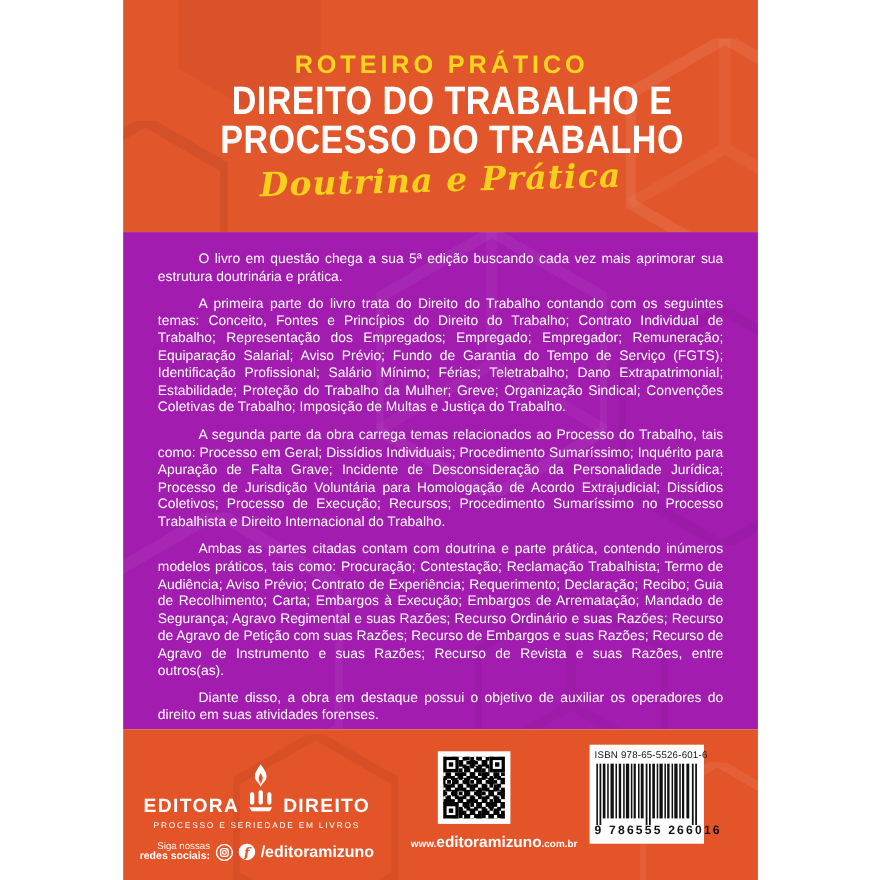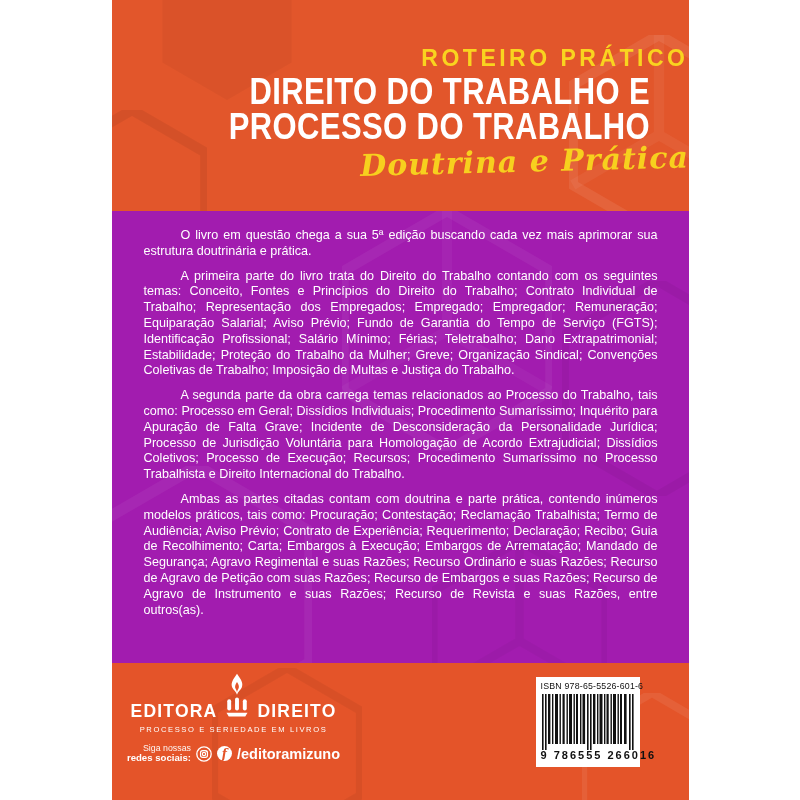--- a/index.html
+++ b/index.html
@@ -6,21 +6,21 @@
   body{
     width:800px;height:800px;background:#ffffff;overflow:hidden;
     font-family:"Liberation Sans",sans-serif;
     -webkit-font-smoothing:antialiased;
   }
   .cover{
     position:relative;width:577px;height:800px;margin:0 auto;
     box-shadow:inset 10px 0 14px -10px rgba(0,0,0,.25), inset -10px 0 14px -10px rgba(0,0,0,.2);
   }
   .hero,.synopsis,.footer{position:relative;overflow:hidden;}
-  .hero{height:211px;background:#E2562B;text-align:right;}
+  .hero{height:211px;background:#E2562B;text-align:center;}
   .synopsis{height:452px;background:#a21caf;box-sizing:border-box;padding:17px 31px 0 32px;}
   .footer{height:137px;background:#E45429;}
   
   .hex{position:absolute;pointer-events:none;}
   
   .kicker{
     position:relative;margin-top:45px;color:#F9D41F;font-weight:800;
     font-size:23px;letter-spacing:3.5px;padding-left:3px;
   }
   .title{margin:2px 0 0;padding-left:21px;}
@@ -33,21 +33,21 @@
     font-family:"DejaVu Serif",serif;font-style:italic;font-weight:700;
     font-size:30px;letter-spacing:1px;transform:rotate(-1.5deg);
   }
   
   .synopsis p{
     position:relative;margin:0 0 9px;color:#ffffff;font-size:12.6px;line-height:15.8px;
     text-align:justify;text-indent:37px;
   }
   
   .logo-col{position:absolute;left:14px;top:10px;width:216px;text-align:center;color:#fff;}
-  .logo-row{display:flex;justify-content:center;align-items:center;gap:5px;margin-top:28px;text-align:center;}
+  .logo-row{display:flex;justify-content:center;align-items:center;gap:5px;margin-top:49px;text-align:center;}
   .logo-word{font-size:17.5px;font-weight:700;letter-spacing:1.2px;}
   .logo-mark{width:30px;height:48px;margin-top:-30px;flex:0 0 auto;}
   .tagline{margin-top:3px;font-size:7.6px;letter-spacing:1.6px;font-weight:400;}
   .social-row{display:flex;justify-content:center;align-items:center;gap:5px;margin-top:10px;}
   .social-prompt{text-align:right;line-height:1.05;}
   .social-prompt .l1{display:block;font-size:8.8px;opacity:.95;}
   .social-prompt .l2{display:block;font-size:9.6px;font-weight:700;}
   .soc-icon{width:16px;height:16px;display:inline-block;}
   .fb-circle{
     width:15px;height:15px;border-radius:50%;background:#fff;color:#E45429;
@@ -121,20 +121,21 @@
     </svg>
     <svg class="hex" style="left:320px;top:330px;" width="175" height="200" viewBox="0 0 100 116">
       <polygon points="50,0 100,29 100,87 50,116 0,87 0,29" fill="none" stroke="rgba(0,0,0,0.04)" stroke-width="5"></polygon>
       <path d="M50 58 L50 0 M50 58 L0 87 M50 58 L100 87" stroke="rgba(0,0,0,0.03)" stroke-width="5" fill="none"></path>
     </svg>
 
     <p>O livro em questão chega a sua 5ª edição buscando cada vez mais aprimorar sua estrutura doutrinária e prática.</p>
     <p>A primeira parte do livro trata do Direito do Trabalho contando com os seguintes temas: Conceito, Fontes e Princípios do Direito do Trabalho; Contrato Individual de Trabalho; Representação dos Empregados; Empregado; Empregador; Remuneração; Equiparação Salarial; Aviso Prévio; Fundo de Garantia do Tempo de Serviço (FGTS); Identificação Profissional; Salário Mínimo; Férias; Teletrabalho; Dano Extrapatrimonial; Estabilidade; Proteção do Trabalho da Mulher; Greve; Organização Sindical; Convenções Coletivas de Trabalho; Imposição de Multas e Justiça do Trabalho.</p>
     <p>A segunda parte da obra carrega temas relacionados ao Processo do Trabalho, tais como: Processo em Geral; Dissídios Individuais; Procedimento Sumaríssimo; Inquérito para Apuração de Falta Grave; Incidente de Desconsideração da Personalidade Jurídica; Processo de Jurisdição Voluntária para Homologação de Acordo Extrajudicial; Dissídios Coletivos; Processo de Execução; Recursos; Procedimento Sumaríssimo no Processo Trabalhista e Direito Internacional do Trabalho.</p>
     <p>Ambas as partes citadas contam com doutrina e parte prática, contendo inúmeros modelos práticos, tais como: Procuração; Contestação; Reclamação Trabalhista; Termo de Audiência; Aviso Prévio; Contrato de Experiência; Requerimento; Declaração; Recibo; Guia de Recolhimento; Carta; Embargos à Execução; Embargos de Arrematação; Mandado de Segurança; Agravo Regimental e suas Razões; Recurso Ordinário e suas Razões; Recurso de Agravo de Petição com suas Razões; Recurso de Embargos e suas Razões; Recurso de Agravo de Instrumento e suas Razões; Recurso de Revista e suas Razões, entre outros(as).</p>
+    <p>Diante disso, a obra em destaque possui o objetivo de auxiliar os operadores do direito em suas atividades forenses.</p>
   </section>
 
   <footer class="footer">
     <svg class="hex" style="left:100px;top:5px;" width="150" height="170" viewBox="0 0 100 116">
       <polygon points="50,0 100,29 100,87 50,116 0,87 0,29" fill="none" stroke="rgba(0,0,0,0.05)" stroke-width="6"></polygon>
     </svg>
     <svg class="hex" style="left:470px;top:30px;" width="140" height="160" viewBox="0 0 100 116">
       <polygon points="50,0 100,29 100,87 50,116 0,87 0,29" fill="none" stroke="rgba(255,255,255,0.07)" stroke-width="6"></polygon>
     </svg>
 
@@ -161,20 +162,29 @@
           <circle cx="12" cy="12" r="10.8" fill="none" stroke="#ffffff" stroke-width="2"></circle>
           <rect x="6.8" y="6.8" width="10.4" height="10.4" rx="3.2" fill="none" stroke="#ffffff" stroke-width="1.8"></rect>
           <circle cx="12" cy="12" r="2.5" fill="none" stroke="#ffffff" stroke-width="1.7"></circle>
           <circle cx="15.6" cy="8.4" r="1.1" fill="#ffffff"></circle>
         </svg>
         <span class="fb-circle">f</span>
         <span class="handle">/editoramizuno</span>
       </div>
     </div>
 
+    <div class="qr-col">
+      <div class="qr">
+        <div class="qr-noise"></div>
+        <div class="finder tl"></div>
+        <div class="finder tr"></div>
+        <div class="finder bl"></div>
+      </div>
+      <div class="website"><span class="small">www.</span><span class="domain">editoramizuno</span><span class="small">.com.br</span></div>
+    </div>
 
     <div class="barcode-box">
       <div class="isbn-label">ISBN 978-65-5526-601-6</div>
       <svg class="bars" width="92" height="56" viewBox="0 0 92 56">
         <g fill="#111111">
           <rect x="0" y="0" width="1.6" height="56"></rect>
             <rect x="3" y="0" width="1.6" height="56"></rect>
           <rect x="6" y="0" width="2.4" height="50"></rect>
             <rect x="10" y="0" width="1.4" height="50"></rect>
           <rect x="13" y="0" width="3" height="50"></rect>

